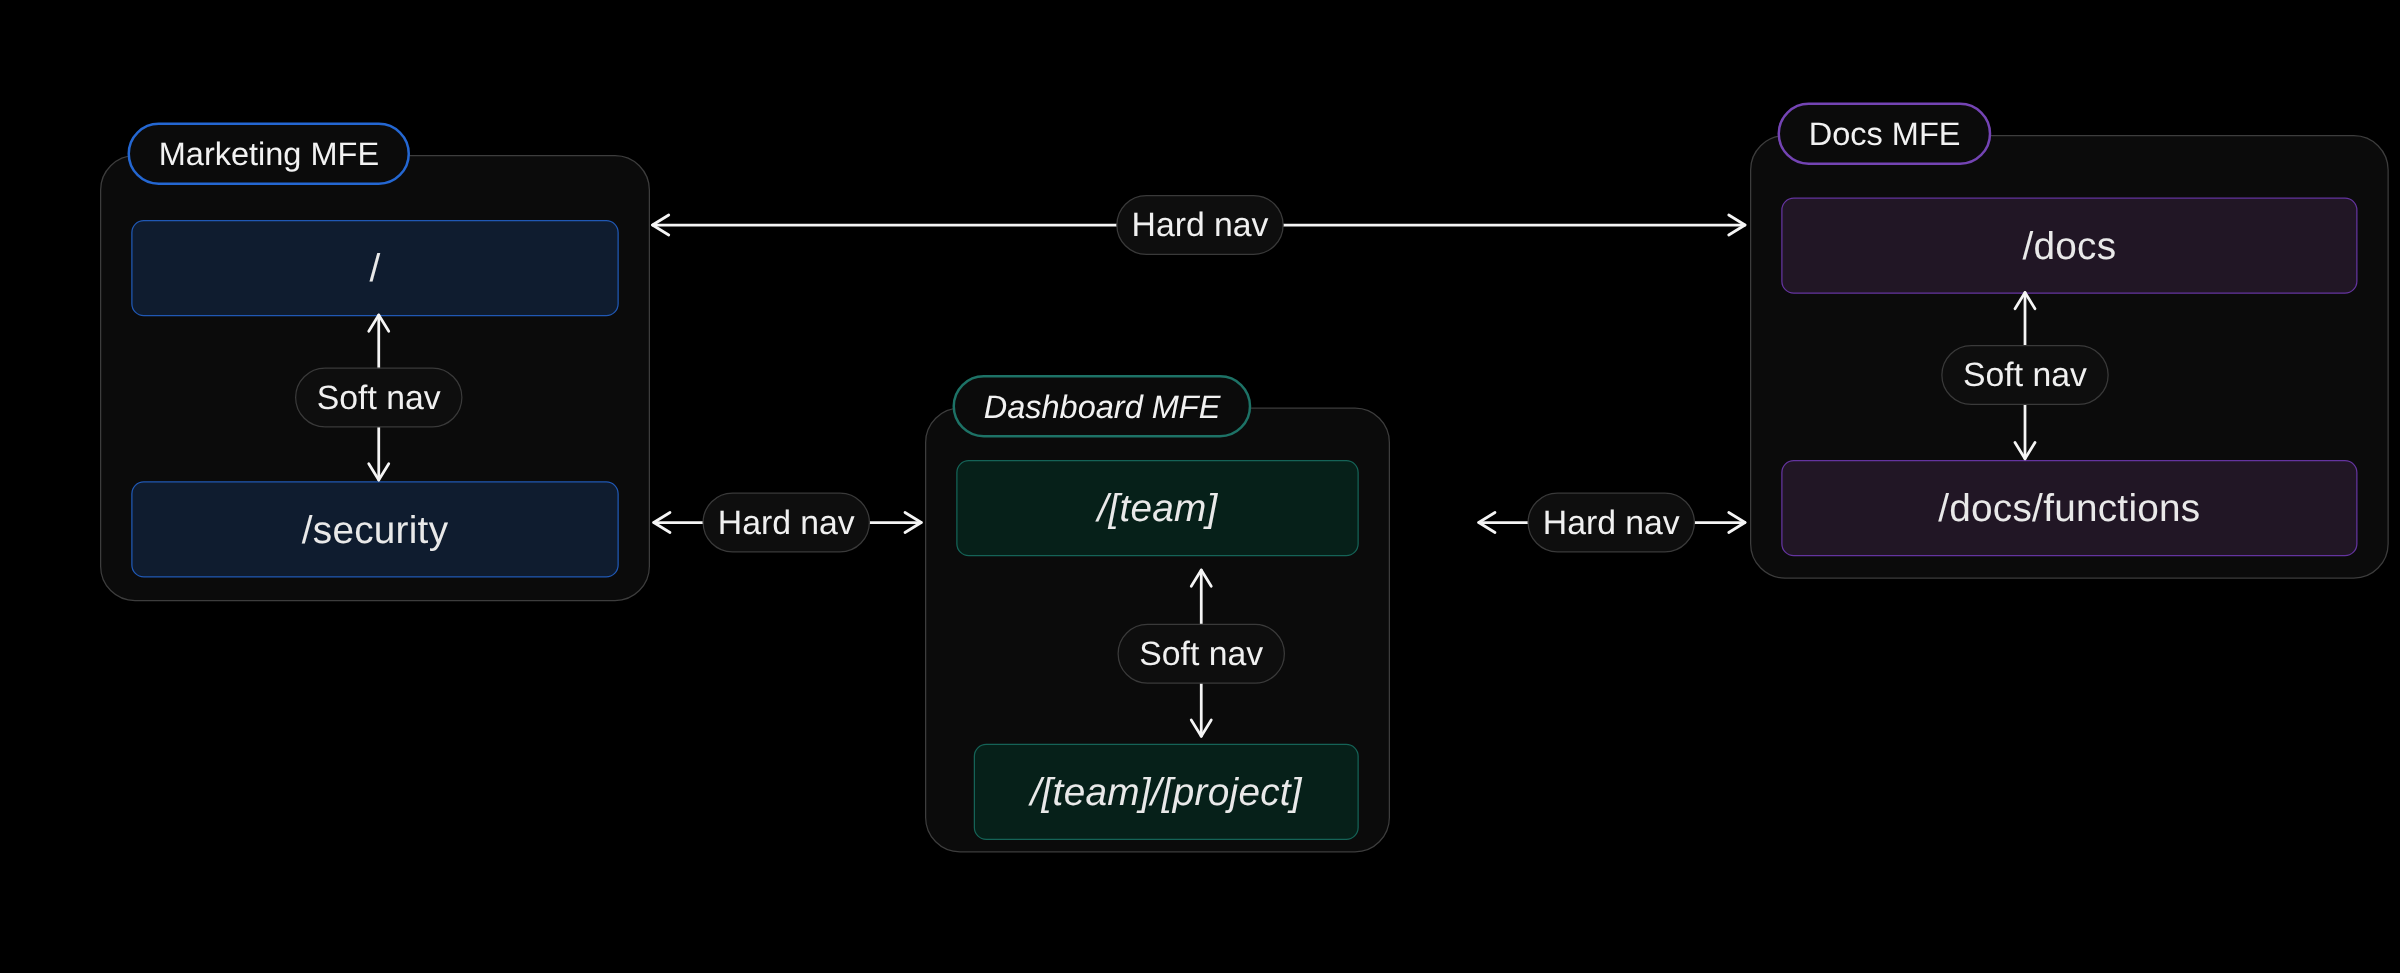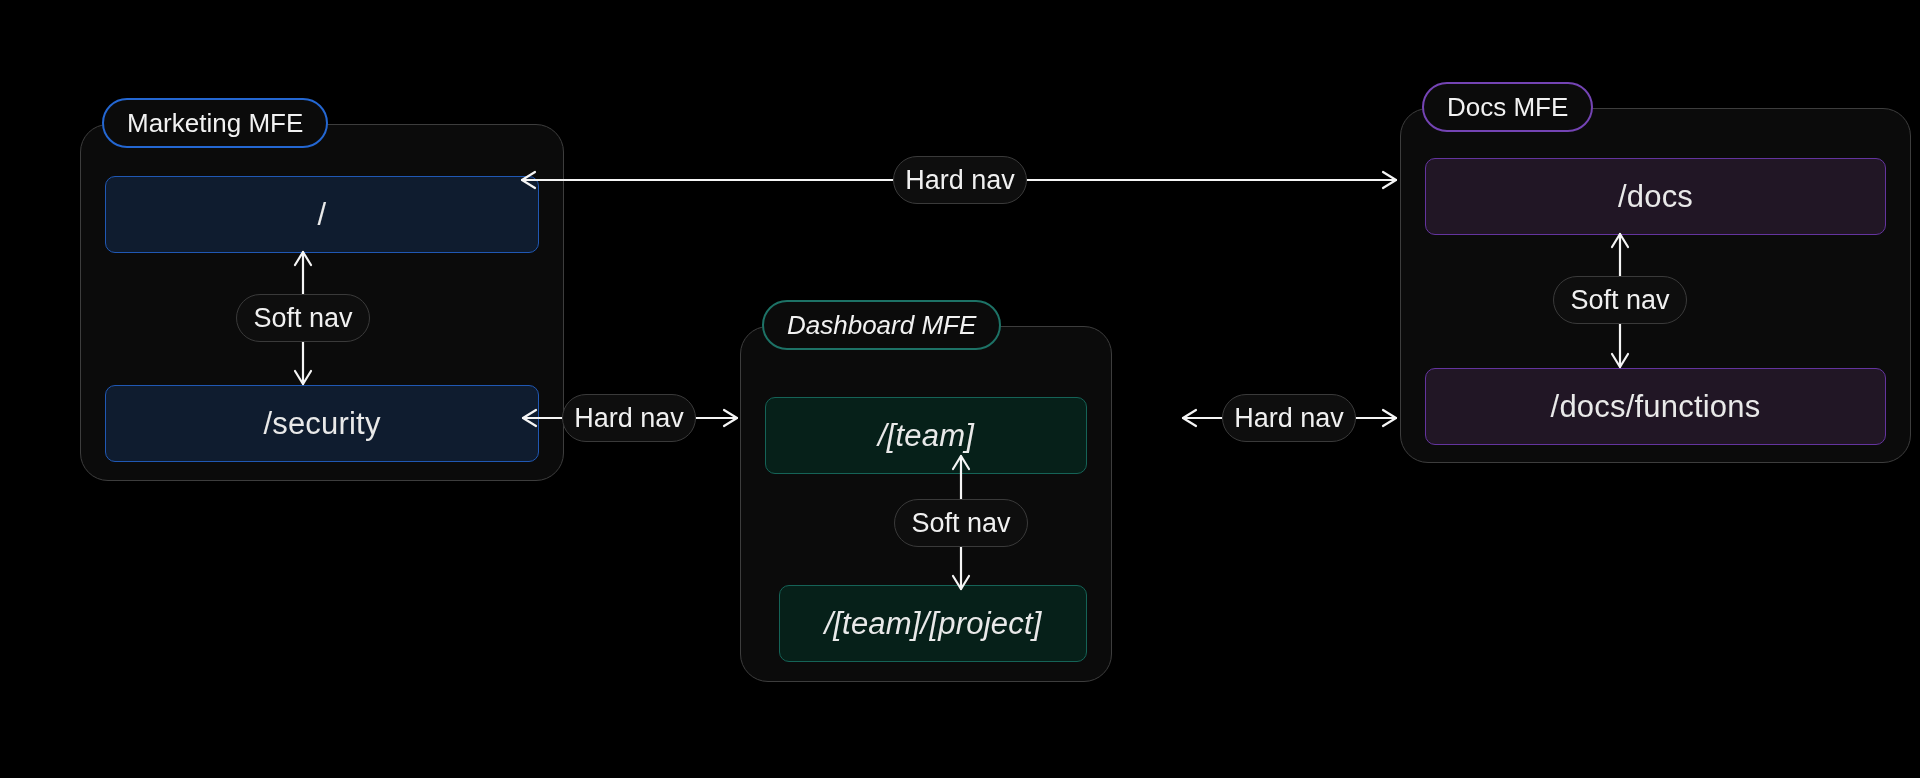--- a/index.html
+++ b/index.html
@@ -41,30 +41,30 @@
   }
   
   svg.arrows{position:absolute;left:0;top:0;z-index:2;pointer-events:none;}
   svg.arrows path{stroke:#f5f5f5;stroke-width:2.2;fill:none;stroke-linecap:round;stroke-linejoin:round;}
 </style>
 </head>
 <body>
 
 <div class="canvas">
 
-  <div class="group-box g-marketing" style="left:80px;top:124px;width:484px;height:357px;">
+  <div class="group-box g-marketing" style="left:80px;top:124px;width:440px;height:357px;">
     <div class="group-label">Marketing MFE</div>
     <div class="route-node" style="top:51px;">/</div>
     <div class="route-node" style="top:260px;">/security</div>
   </div>
 
   <div class="group-box g-dashboard" style="left:740px;top:326px;width:372px;height:356px;font-style:italic;">
     <div class="group-label">Dashboard MFE</div>
-    <div class="route-node" style="top:70px;">/[team]</div>
-    <div class="route-node" style="top:258px;margin-left:14px;">/[team]/[project]</div>
+    <div class="route-node" style="top:41px;">/[team]</div>
+    <div class="route-node" style="top:268px;margin-left:14px;">/[team]/[project]</div>
   </div>
 
   <div class="group-box g-docs" style="left:1400px;top:108px;width:511px;height:355px;">
     <div class="group-label">Docs MFE</div>
     <div class="route-node" style="top:259px;">/docs/functions</div>
     <div class="route-node" style="top:49px;">/docs</div>
   </div>
 
   <svg class="arrows" width="1920" height="778" viewBox="0 0 1920 778">
 

